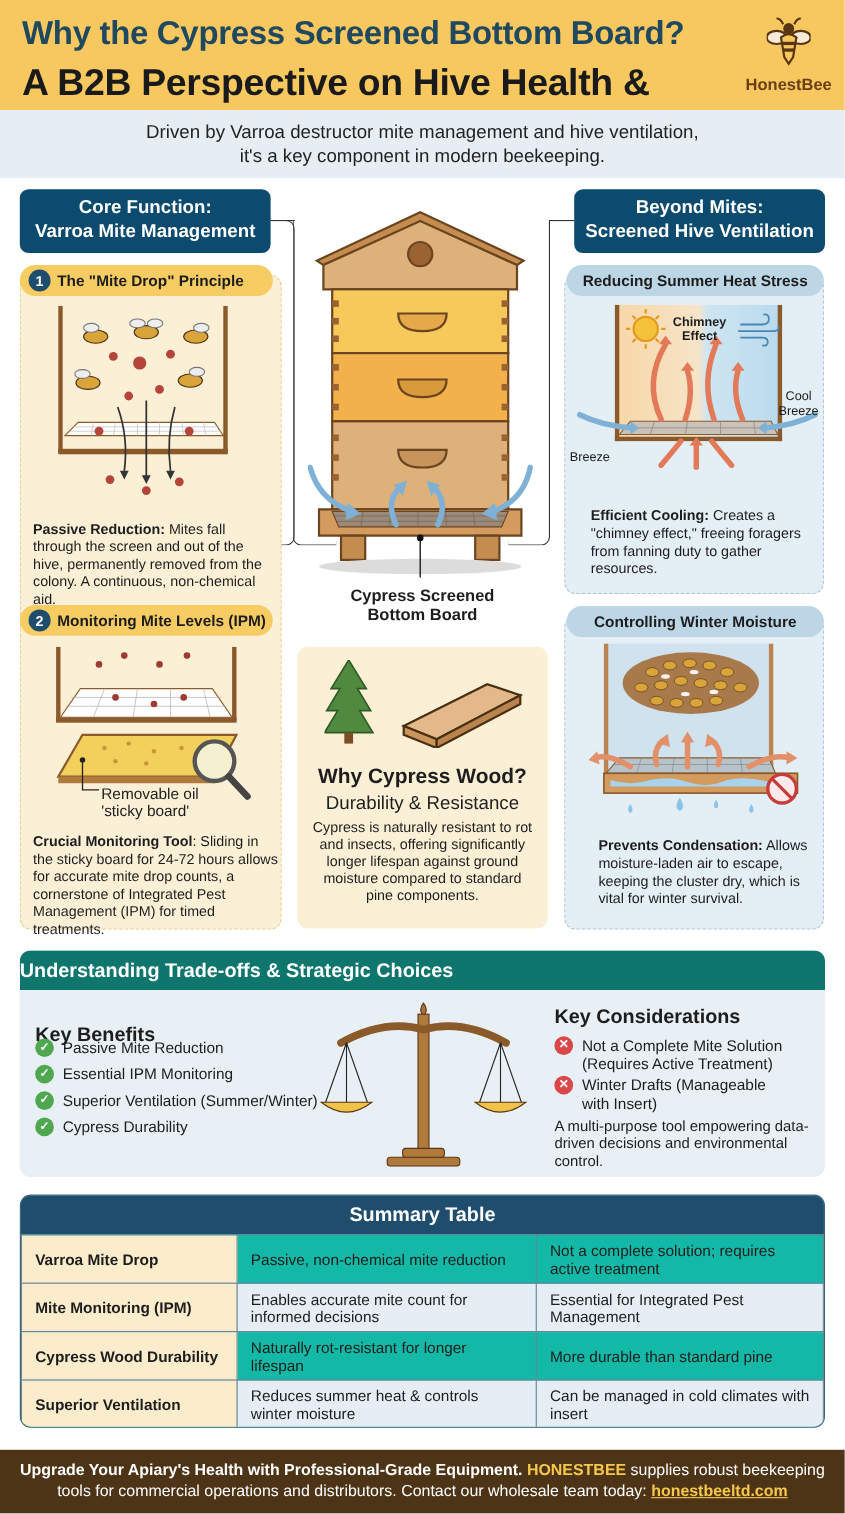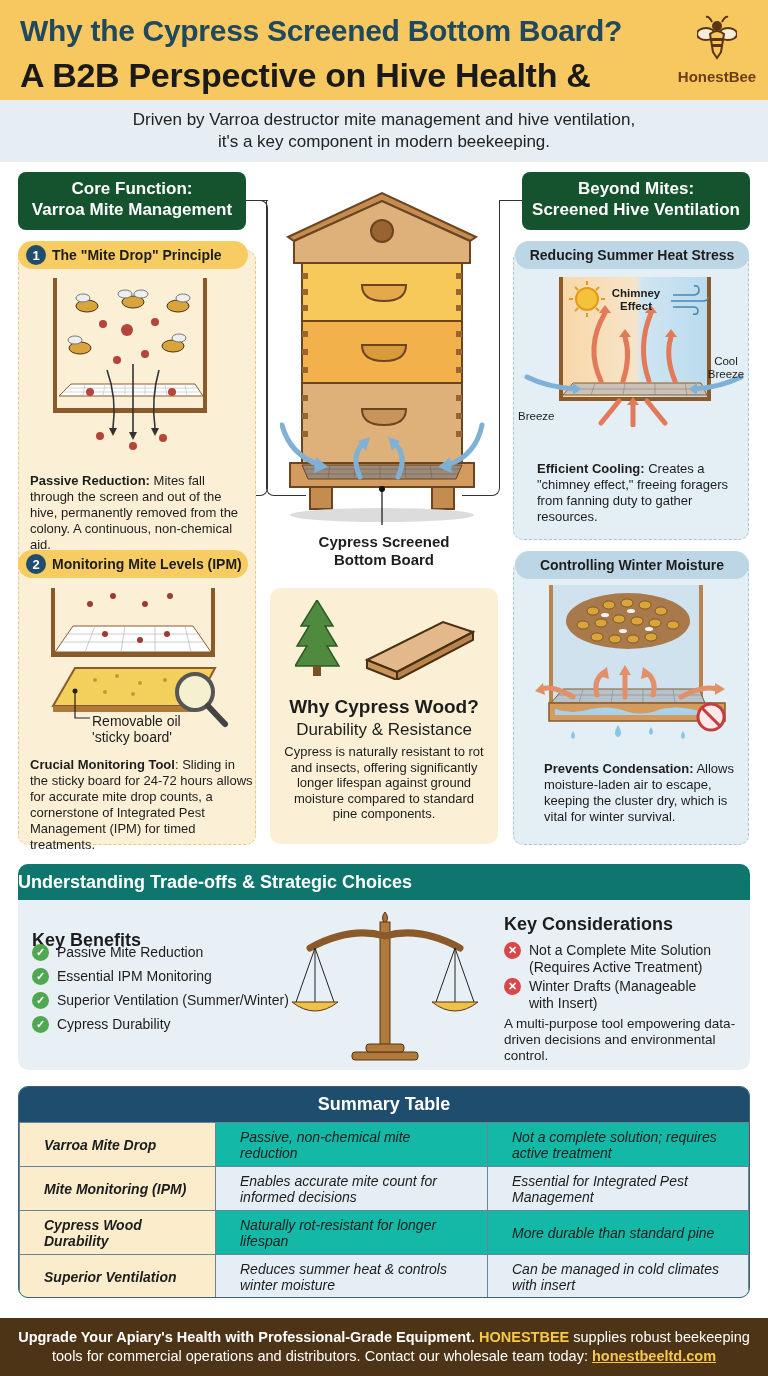--- a/index.html
+++ b/index.html
@@ -9,21 +9,21 @@
   
   .header { position: absolute; left: 0; top: 0; width: 768px; height: 100px; background: #f7c85f; }
   .h-title { position: absolute; left: 20px; top: 14px; font-size: 30px; font-weight: bold; color: #20485e; letter-spacing: -0.3px; }
   .h-sub { position: absolute; left: 20px; top: 56px; font-size: 34px; font-weight: bold; color: #1a1a1a; letter-spacing: -0.3px; }
   .logo { position: absolute; left: 672px; top: 14px; width: 90px; text-align: center; }
   .logo-text { font-size: 15px; color: #6b3e16; font-weight: bold; margin-top: 2px; }
 
   .intro { position: absolute; left: 0; top: 100px; width: 768px; height: 62px; background: #e6eef3; text-align: center; font-size: 17px; line-height: 22px; padding-top: 9px; color: #222; }
 
   
-  .sec-head { position: absolute; background: #14532d; color: #fff; border-radius: 8px; text-align: center; font-weight: bold; font-size: 17px; line-height: 21px; padding-top: 6px; }
+  .sec-head { position: absolute; background: #0c4a6e; color: #fff; border-radius: 8px; text-align: center; font-weight: bold; font-size: 17px; line-height: 21px; padding-top: 6px; }
 
   
   .panel-warm { position: absolute; background: #fbf0d6; border: 1.5px dashed #e7c982; border-radius: 10px; }
   .panel-cool { position: absolute; background: #e3eef5; border: 1.5px dashed #a9c4d6; border-radius: 10px; }
   .pill-warm { position: absolute; background: #f7cc62; border-radius: 14px; height: 28px; font-weight: bold; font-size: 14px; padding-left: 8px; display: flex; align-items: center; gap: 6px; }
   .pill-cool { position: absolute; background: #bcd6e6; border-radius: 14px; height: 28px; font-weight: bold; font-size: 14px; display: flex; align-items: center; justify-content: center; }
   .num-badge { width: 20px; height: 20px; border-radius: 50%; background: #1f4d6e; color: #fff; font-size: 13px; font-weight: bold; display: flex; align-items: center; justify-content: center; }
   .para { position: absolute; font-size: 13px; line-height: 16px; color: #1d1d1d; }
   .para b { font-weight: bold; }
 
@@ -34,21 +34,21 @@
   .trade-head { height: 36px; background: #0f766e; color: #fff; font-weight: bold; font-size: 18px; text-align: left; line-height: 36px; }
   .list-title { position: absolute; font-weight: bold; font-size: 18px; }
   .li { position: absolute; display: flex; align-items: flex-start; gap: 8px; font-size: 14px; line-height: 17px; }
   .check { width: 17px; height: 17px; border-radius: 50%; background: #4fa84f; color: #fff; font-size: 11px; display: flex; align-items: center; justify-content: center; flex-shrink: 0; font-weight: bold; }
   .xmark { width: 17px; height: 17px; border-radius: 50%; background: #d9474b; color: #fff; font-size: 11px; display: flex; align-items: center; justify-content: center; flex-shrink: 0; font-weight: bold; }
 
   
   .summary { position: absolute; left: 18px; top: 1086px; width: 732px; height: 212px; border-radius: 10px; overflow: hidden; border: 1.5px solid #40607a; background: #14b8a6; }
   .sum-head { height: 35px; background: #1f4d6e; color: #fff; font-weight: bold; font-size: 18px; text-align: center; line-height: 35px; }
   table { border-collapse: collapse; width: 100%; }
-  td { border: 1px solid #6a8599; font-size: 14px; line-height: 16px; padding: 2px 24px; height: 44px; vertical-align: middle; font-style: italic; }
+  td { border: 1px solid #6a8599; font-size: 14px; line-height: 16px; padding: 2px 12px; height: 44px; vertical-align: middle; }
   td.rowh { background: #fbeccc; font-weight: bold; width: 196px; }
   td.c2 { width: 272px; }
   tr:nth-child(even) td:not(.rowh) { background: #e5eef5; }
 
   .footer { position: absolute; left: 0; top: 1318px; width: 768px; height: 58px; background: #4e3416; color: #fff; text-align: center; font-size: 14.5px; line-height: 19px; padding-top: 10px; }
   .footer .brand { color: #f5c84b; font-weight: bold; }
   .footer .link { color: #f5c84b; font-weight: bold; text-decoration: underline; }
 </style>
 </head>
 <body>

